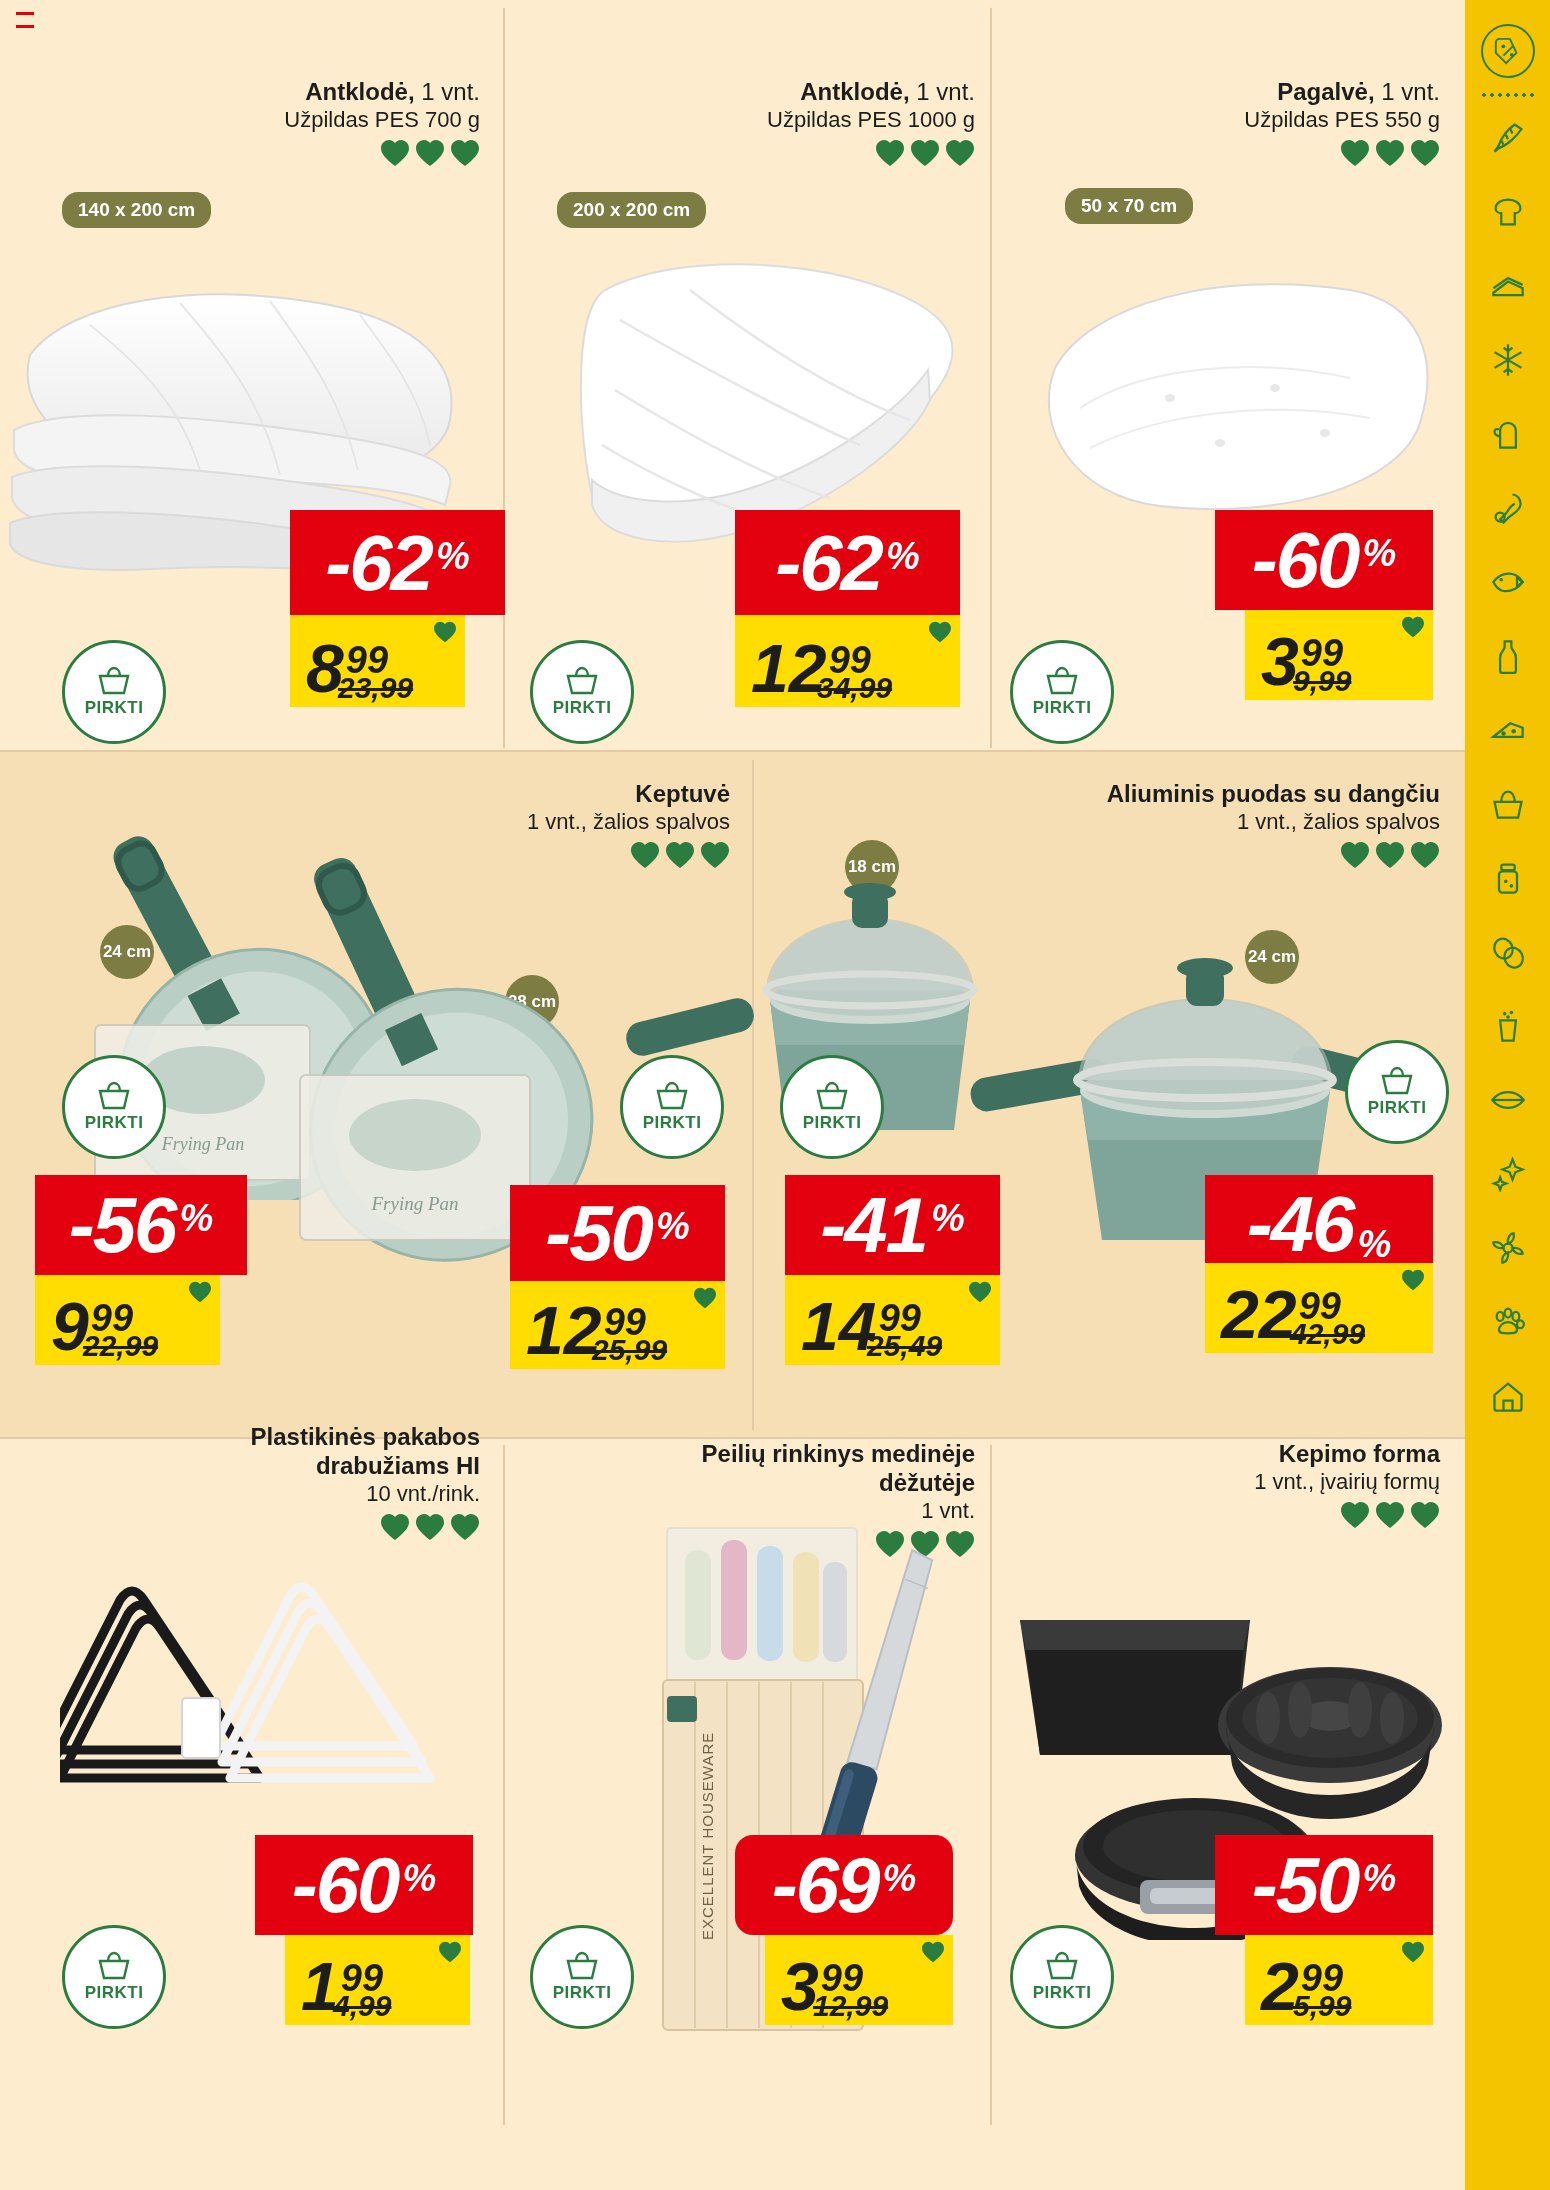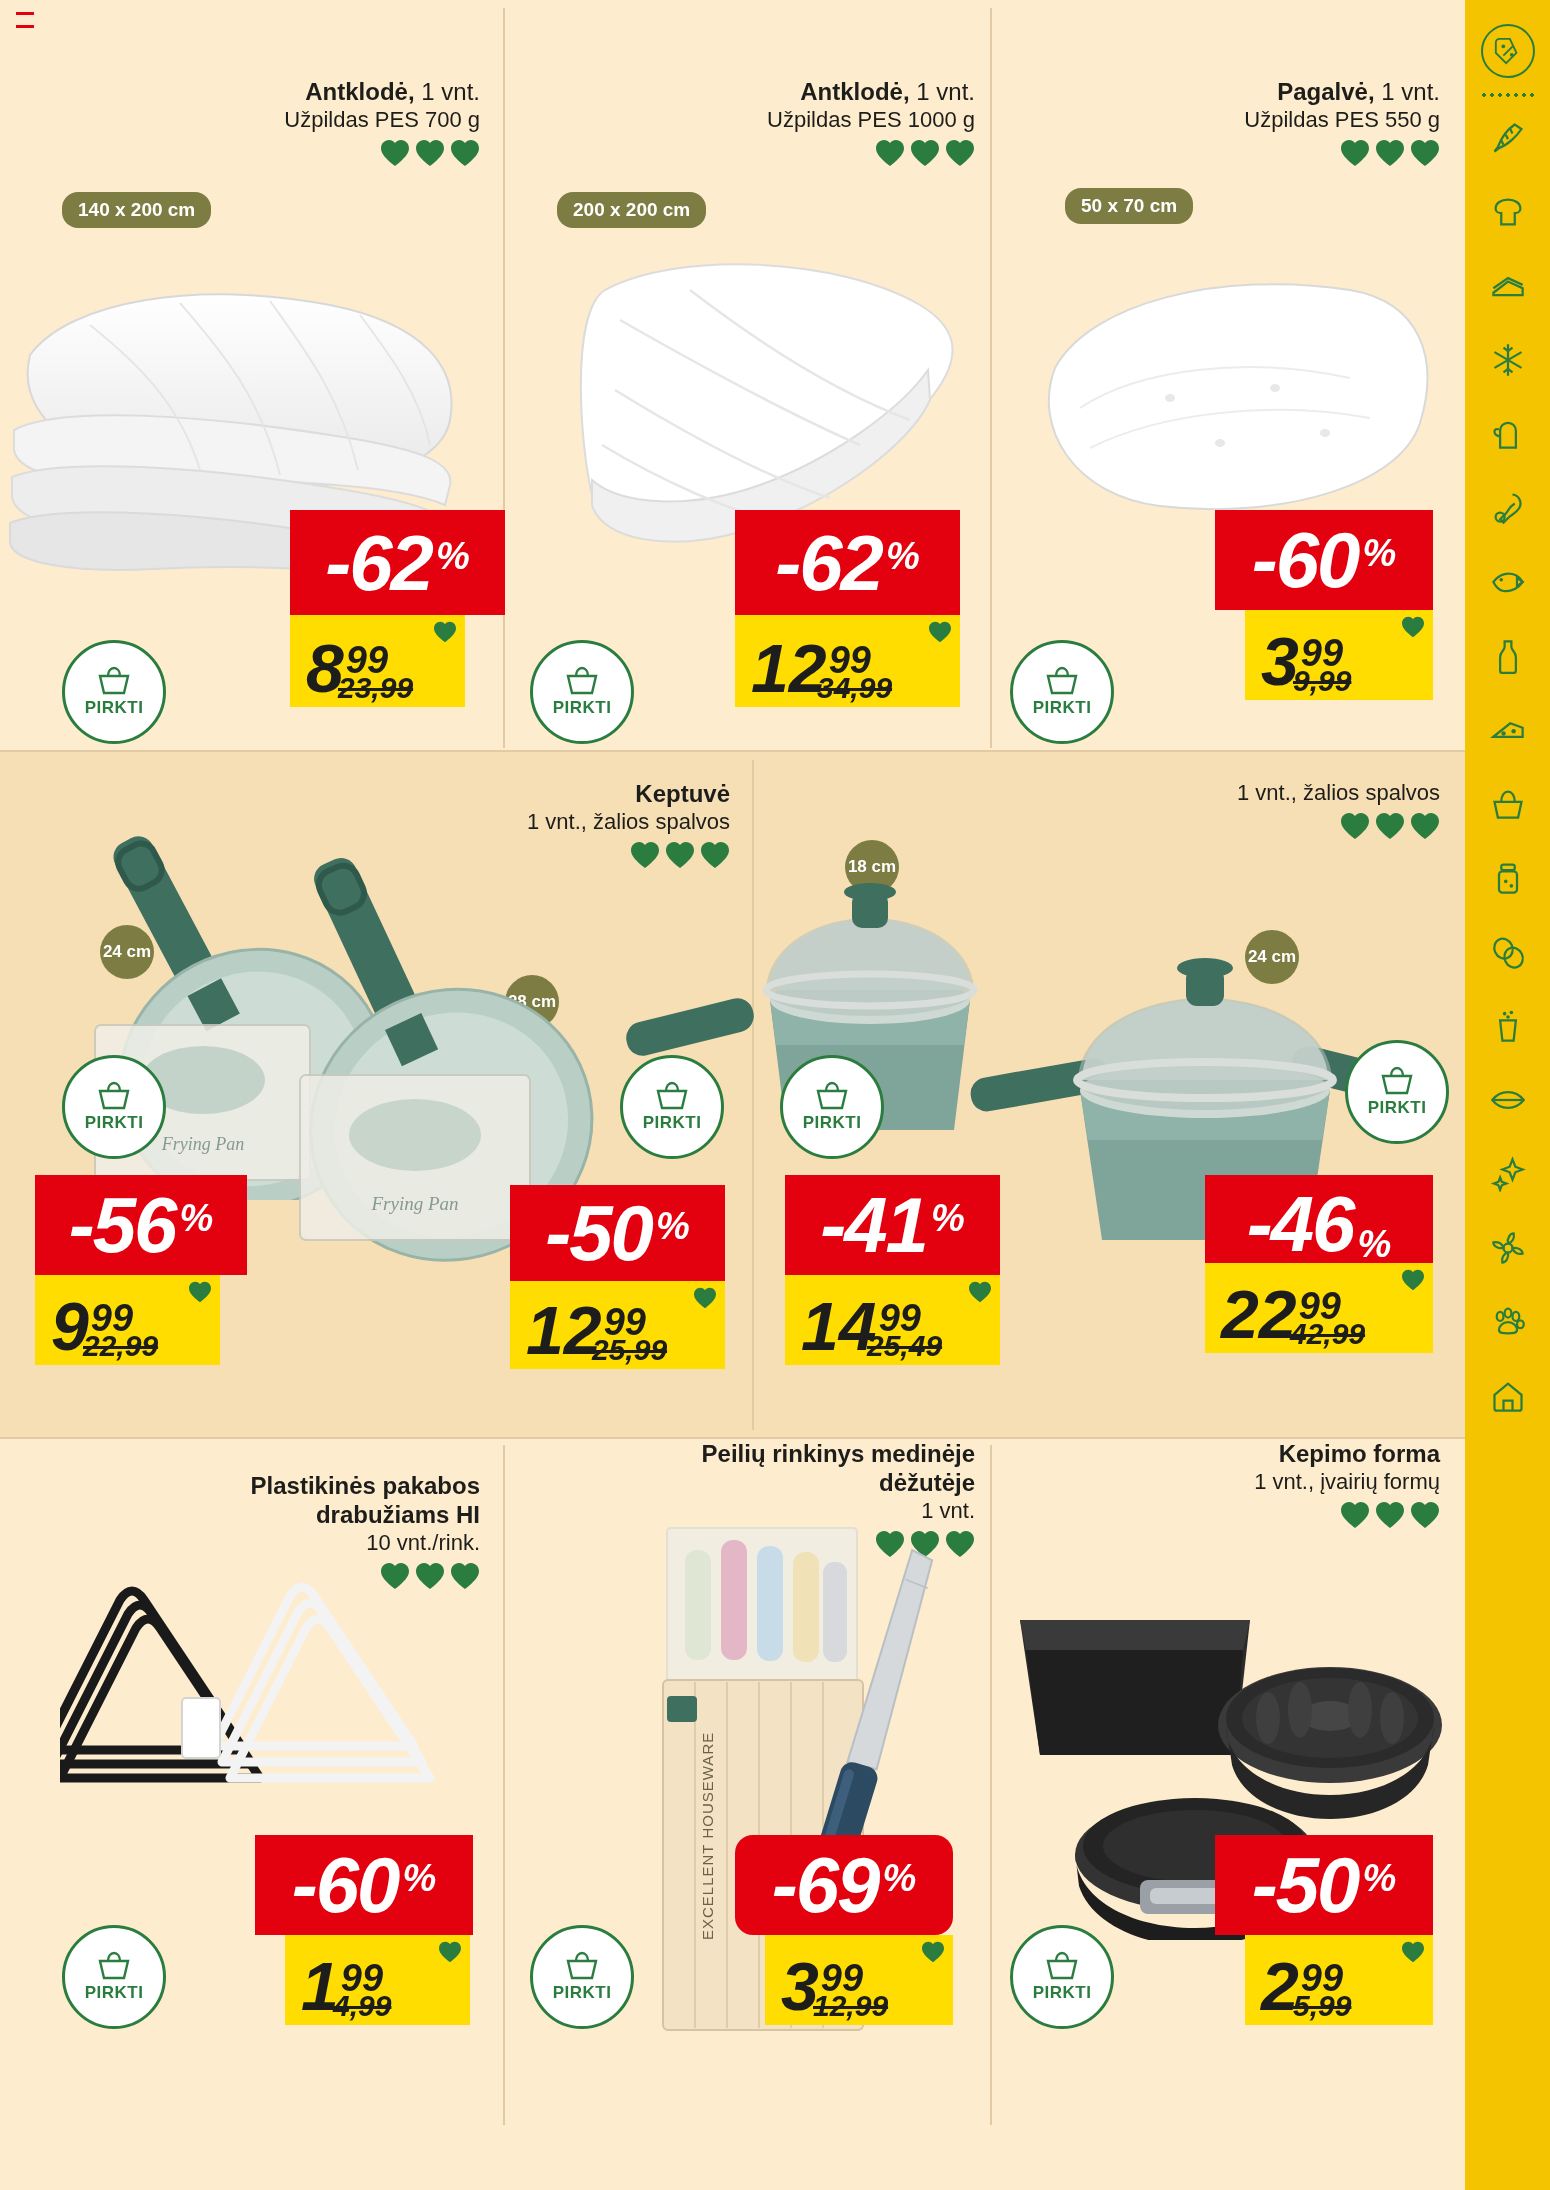--- a/index.html
+++ b/index.html
@@ -404,20 +404,21 @@
       <span class="cents">99</span>
       <span class="old" style="left:82px;">25,99</span>
       <svg class="heartsmall" viewBox="0 0 32 30">
           <path fill="currentColor" d="M16 29C6 21 1 15.5 1 9.8 1 4.9 4.8 1 9.6 1c3 0 5.2 1.5 6.4 3.4C17.2 2.5 19.4 1 22.4 1 27.2 1 31 4.9 31 9.8 31 15.5 26 21 16 29z"></path>
         </svg>
     </div>
   </div>
 
   <div class="prod" style="left:900px; top:780px; width:540px;">
     <div class="ptitle">
+      <div class="t1">Aliuminis puodas su dangčiu</div>
       <div class="t2">1 vnt., žalios spalvos</div>
       <div class="hearts">
         <svg class="heart" viewBox="0 0 32 30">
             <path fill="currentColor" d="M16 29C6 21 1 15.5 1 9.8 1 4.9 4.8 1 9.6 1c3 0 5.2 1.5 6.4 3.4C17.2 2.5 19.4 1 22.4 1 27.2 1 31 4.9 31 9.8 31 15.5 26 21 16 29z"></path>
           </svg>
         <svg class="heart" viewBox="0 0 32 30">
             <path fill="currentColor" d="M16 29C6 21 1 15.5 1 9.8 1 4.9 4.8 1 9.6 1c3 0 5.2 1.5 6.4 3.4C17.2 2.5 19.4 1 22.4 1 27.2 1 31 4.9 31 9.8 31 15.5 26 21 16 29z"></path>
           </svg>
         <svg class="heart" viewBox="0 0 32 30">
             <path fill="currentColor" d="M16 29C6 21 1 15.5 1 9.8 1 4.9 4.8 1 9.6 1c3 0 5.2 1.5 6.4 3.4C17.2 2.5 19.4 1 22.4 1 27.2 1 31 4.9 31 9.8 31 15.5 26 21 16 29z"></path>
@@ -492,21 +493,21 @@
     <div class="yellow" style="width:228px; height:90px;">
       <span class="main">22</span>
       <span class="cents">99</span>
       <span class="old" style="left:85px;">42,99</span>
       <svg class="heartsmall" viewBox="0 0 32 30">
           <path fill="currentColor" d="M16 29C6 21 1 15.5 1 9.8 1 4.9 4.8 1 9.6 1c3 0 5.2 1.5 6.4 3.4C17.2 2.5 19.4 1 22.4 1 27.2 1 31 4.9 31 9.8 31 15.5 26 21 16 29z"></path>
         </svg>
     </div>
   </div>
 
-  <div class="prod" style="left:120px; top:1472px; width:360px;">
+  <div class="prod" style="left:120px; top:1423px; width:360px;">
     <div class="ptitle">
       <div class="t1">Plastikinės pakabos</div>
       <div class="t1">drabužiams HI</div>
       <div class="t2">10 vnt./rink.</div>
       <div class="hearts">
         <svg class="heart" viewBox="0 0 32 30">
             <path fill="currentColor" d="M16 29C6 21 1 15.5 1 9.8 1 4.9 4.8 1 9.6 1c3 0 5.2 1.5 6.4 3.4C17.2 2.5 19.4 1 22.4 1 27.2 1 31 4.9 31 9.8 31 15.5 26 21 16 29z"></path>
           </svg>
         <svg class="heart" viewBox="0 0 32 30">
             <path fill="currentColor" d="M16 29C6 21 1 15.5 1 9.8 1 4.9 4.8 1 9.6 1c3 0 5.2 1.5 6.4 3.4C17.2 2.5 19.4 1 22.4 1 27.2 1 31 4.9 31 9.8 31 15.5 26 21 16 29z"></path>

